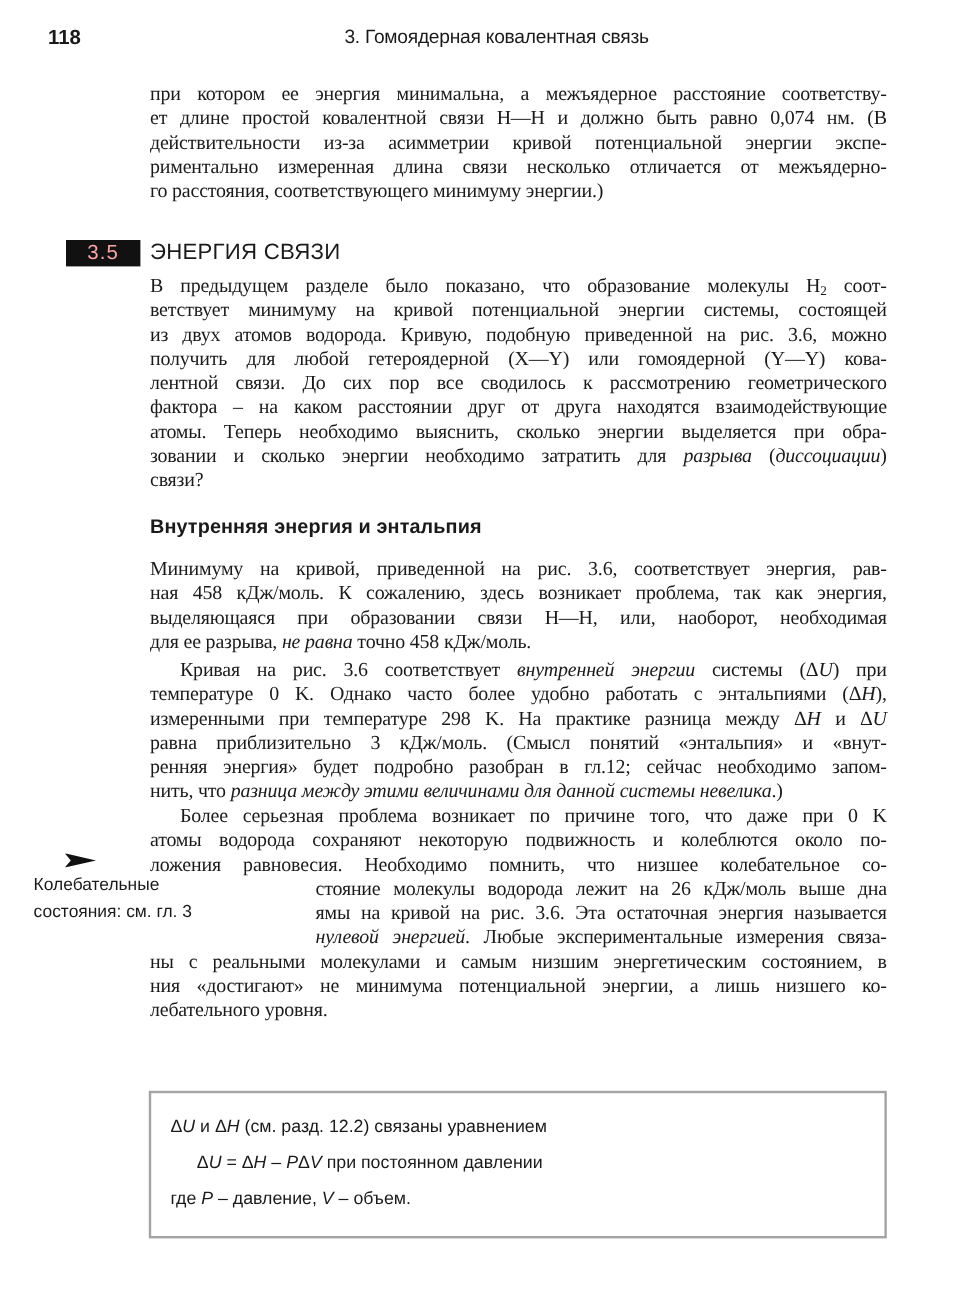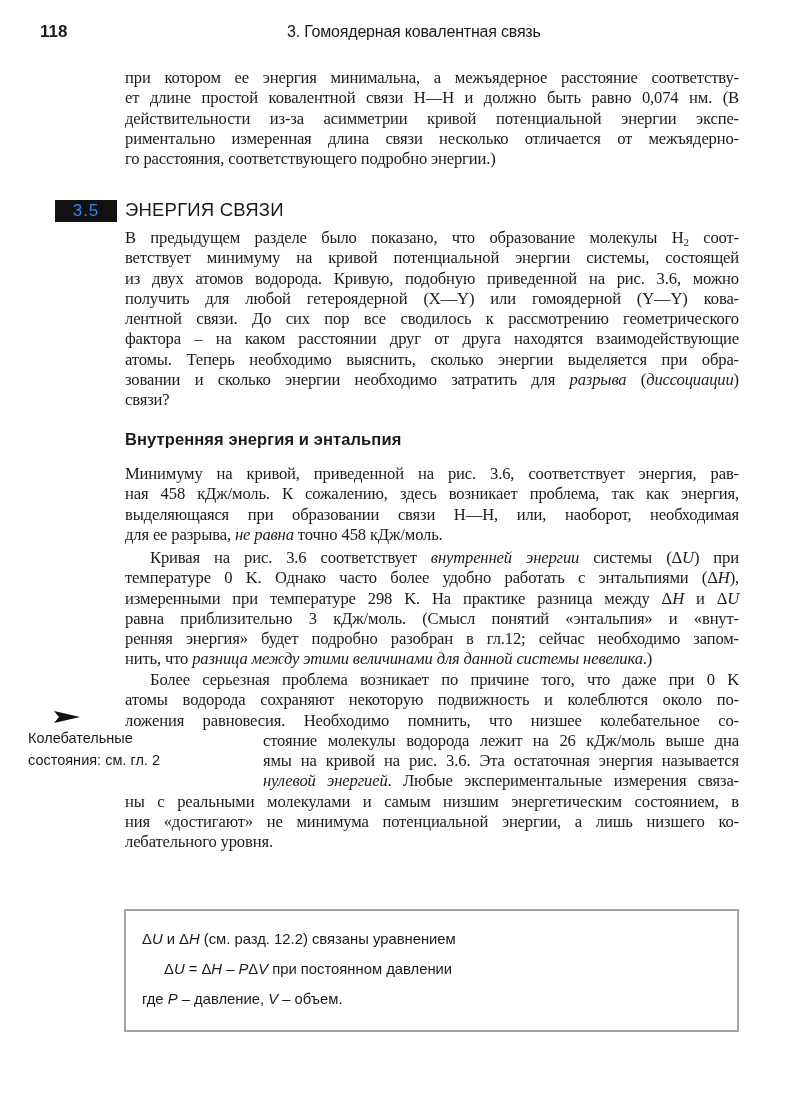--- a/index.html
+++ b/index.html
@@ -3,42 +3,42 @@
   <meta charset="utf-8">
   <style>
     html, body { margin: 0; padding: 0; background: #ffffff; }
     body { width: 794px; height: 1094px; position: relative; overflow: hidden; color: #1a1a1a; }
     .abs { position: absolute; }
     .page-number { left: 40px; top: 22px; font-family: "Liberation Sans", sans-serif; font-weight: bold; font-size: 17px; }
     .running-head { left: 287px; top: 23px; font-family: "Liberation Sans", sans-serif; font-size: 16px; letter-spacing: -0.2px; }
     .body { left: 125px; width: 614px; font-family: "Liberation Serif", serif; font-size: 16.6px; line-height: 20.3px; text-align: justify; letter-spacing: -0.15px; }
     .line { display: block; text-align: justify; text-align-last: justify; white-space: nowrap; }
     .line.end { text-align-last: left; }
-    .section-badge { left: 55px; top: 200px; width: 62px; height: 22px; background: #111; color: #3b82f6; font-family: "Liberation Sans", sans-serif; font-size: 17px; line-height: 22px; text-align: center; letter-spacing: 1px; }
+    .section-badge { left: 55px; top: 200px; width: 62px; height: 22px; background: #111; color: #fca5a5; font-family: "Liberation Sans", sans-serif; font-size: 17px; line-height: 22px; text-align: center; letter-spacing: 1px; }
     .section-title { left: 125px; top: 199px; font-family: "Liberation Sans", sans-serif; font-weight: normal; font-size: 18.5px; letter-spacing: 0.2px; }
     .subheading { left: 125px; top: 430px; font-family: "Liberation Sans", sans-serif; font-weight: bold; font-size: 16.5px; letter-spacing: 0.1px; }
     .margin-arrow { left: 54px; top: 711px; width: 26px; height: 12px; }
     .margin-note { left: 28px; top: 727px; font-family: "Liberation Sans", sans-serif; font-size: 14.5px; line-height: 22px; }
     .box { left: 124px; top: 909px; width: 611px; height: 119px; border: 2px solid #a3a3a3; box-sizing: content-box; }
     .box-line { position: absolute; font-family: "Liberation Sans", sans-serif; font-size: 14.8px; }
     i { font-style: italic; }
     sub { font-size: 11px; vertical-align: -3px; line-height: 0; }
   </style>
 </head>
 <body>
 
 <div class="abs page-number">118</div>
 <div class="abs running-head">3. Гомоядерная ковалентная связь</div>
 
 <div class="abs body" style="top:68px;">
   <span class="line">при котором ее энергия минимальна, а межъядерное расстояние соответству-</span>
   <span class="line">ет длине простой ковалентной связи H—H и должно быть равно 0,074 нм. (В</span>
   <span class="line">действительности из-за асимметрии кривой потенциальной энергии экспе-</span>
   <span class="line">риментально измеренная длина связи несколько отличается от межъядерно-</span>
-  <span class="line end">го расстояния, соответствующего подробно энергии.)</span>
+  <span class="line end">го расстояния, соответствующего минимуму энергии.)</span>
 </div>
 
 <div class="abs section-badge">3.5</div>
 <div class="abs section-title">ЭНЕРГИЯ СВЯЗИ</div>
 
 <div class="abs body" style="top:228px;">
   <span class="line"><span>В предыдущем разделе было показано, что образование молекулы H</span><sub>2</sub><span> соот-</span></span>
   <span class="line">ветствует минимуму на кривой потенциальной энергии системы, состоящей</span>
   <span class="line">из двух атомов водорода. Кривую, подобную приведенной на рис. 3.6, можно</span>
   <span class="line">получить для любой гетероядерной (X—Y) или гомоядерной (Y—Y) кова-</span>
@@ -77,20 +77,20 @@
   <span class="line">ны с реальными молекулами и самым низшим энергетическим состоянием, в</span>
   <span class="line">ния «достигают» не минимума потенциальной энергии, а лишь низшего ко-</span>
   <span class="line end">лебательного уровня.</span>
 </div>
 
 <svg class="abs margin-arrow" viewBox="0 0 26 12">
   <path d="M0 0 L26 6 L0 12 L5 6 Z" fill="#111"></path>
 </svg>
 <div class="abs margin-note">
   <div>Колебательные</div>
-  <div>состояния: см. гл. 2</div>
+  <div>состояния: см. гл. 3</div>
 </div>
 
 <div class="abs box">
   <div class="box-line" style="left:16px;top:20px;"><span>Δ</span><i>U</i><span> и Δ</span><i>H</i><span> (см. разд. 12.2) связаны уравнением</span></div>
   <div class="box-line" style="left:38px;top:50px;"><span>Δ</span><i>U</i><span> = Δ</span><i>H</i><span> – </span><i>P</i><span>Δ</span><i>V</i><span> при постоянном давлении</span></div>
   <div class="box-line" style="left:16px;top:80px;"><span>где </span><i>P</i><span> – давление, </span><i>V</i><span> – объем.</span></div>
 </div>
 
 </body></html>

